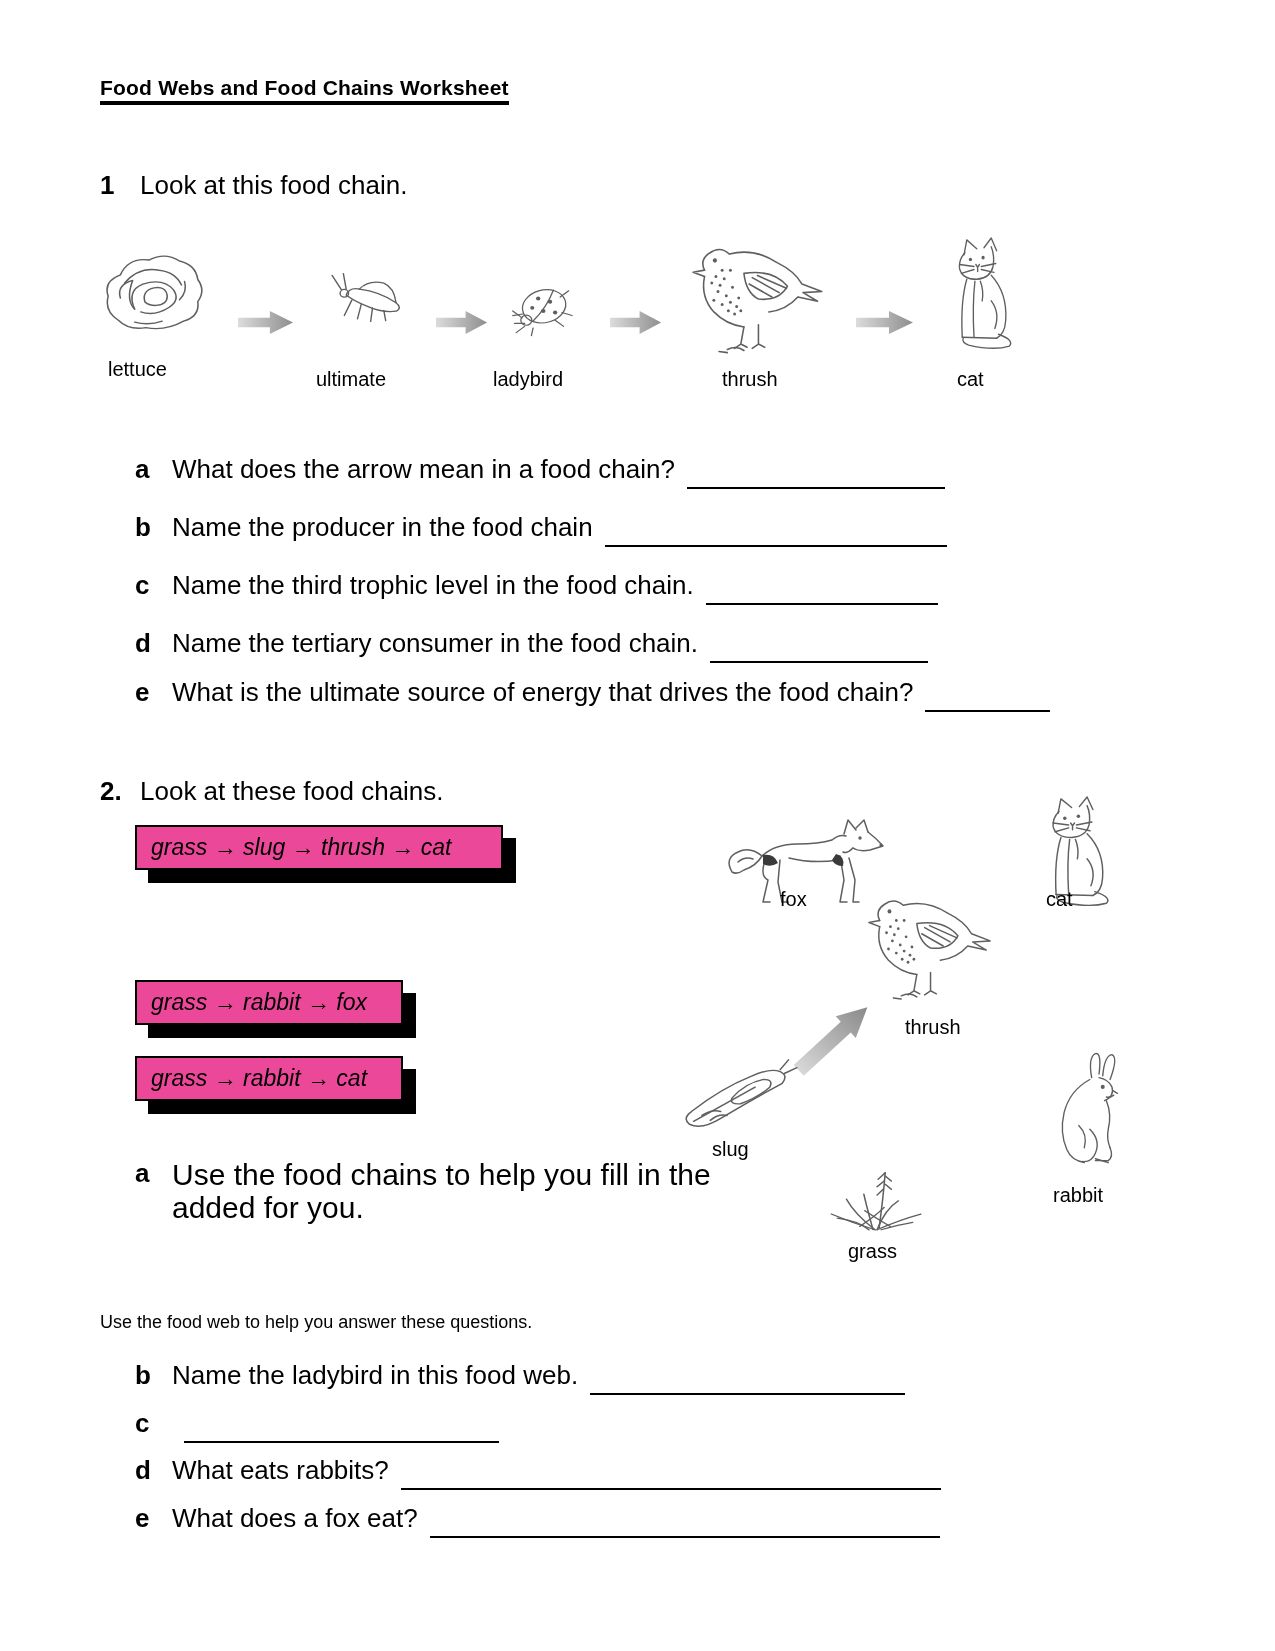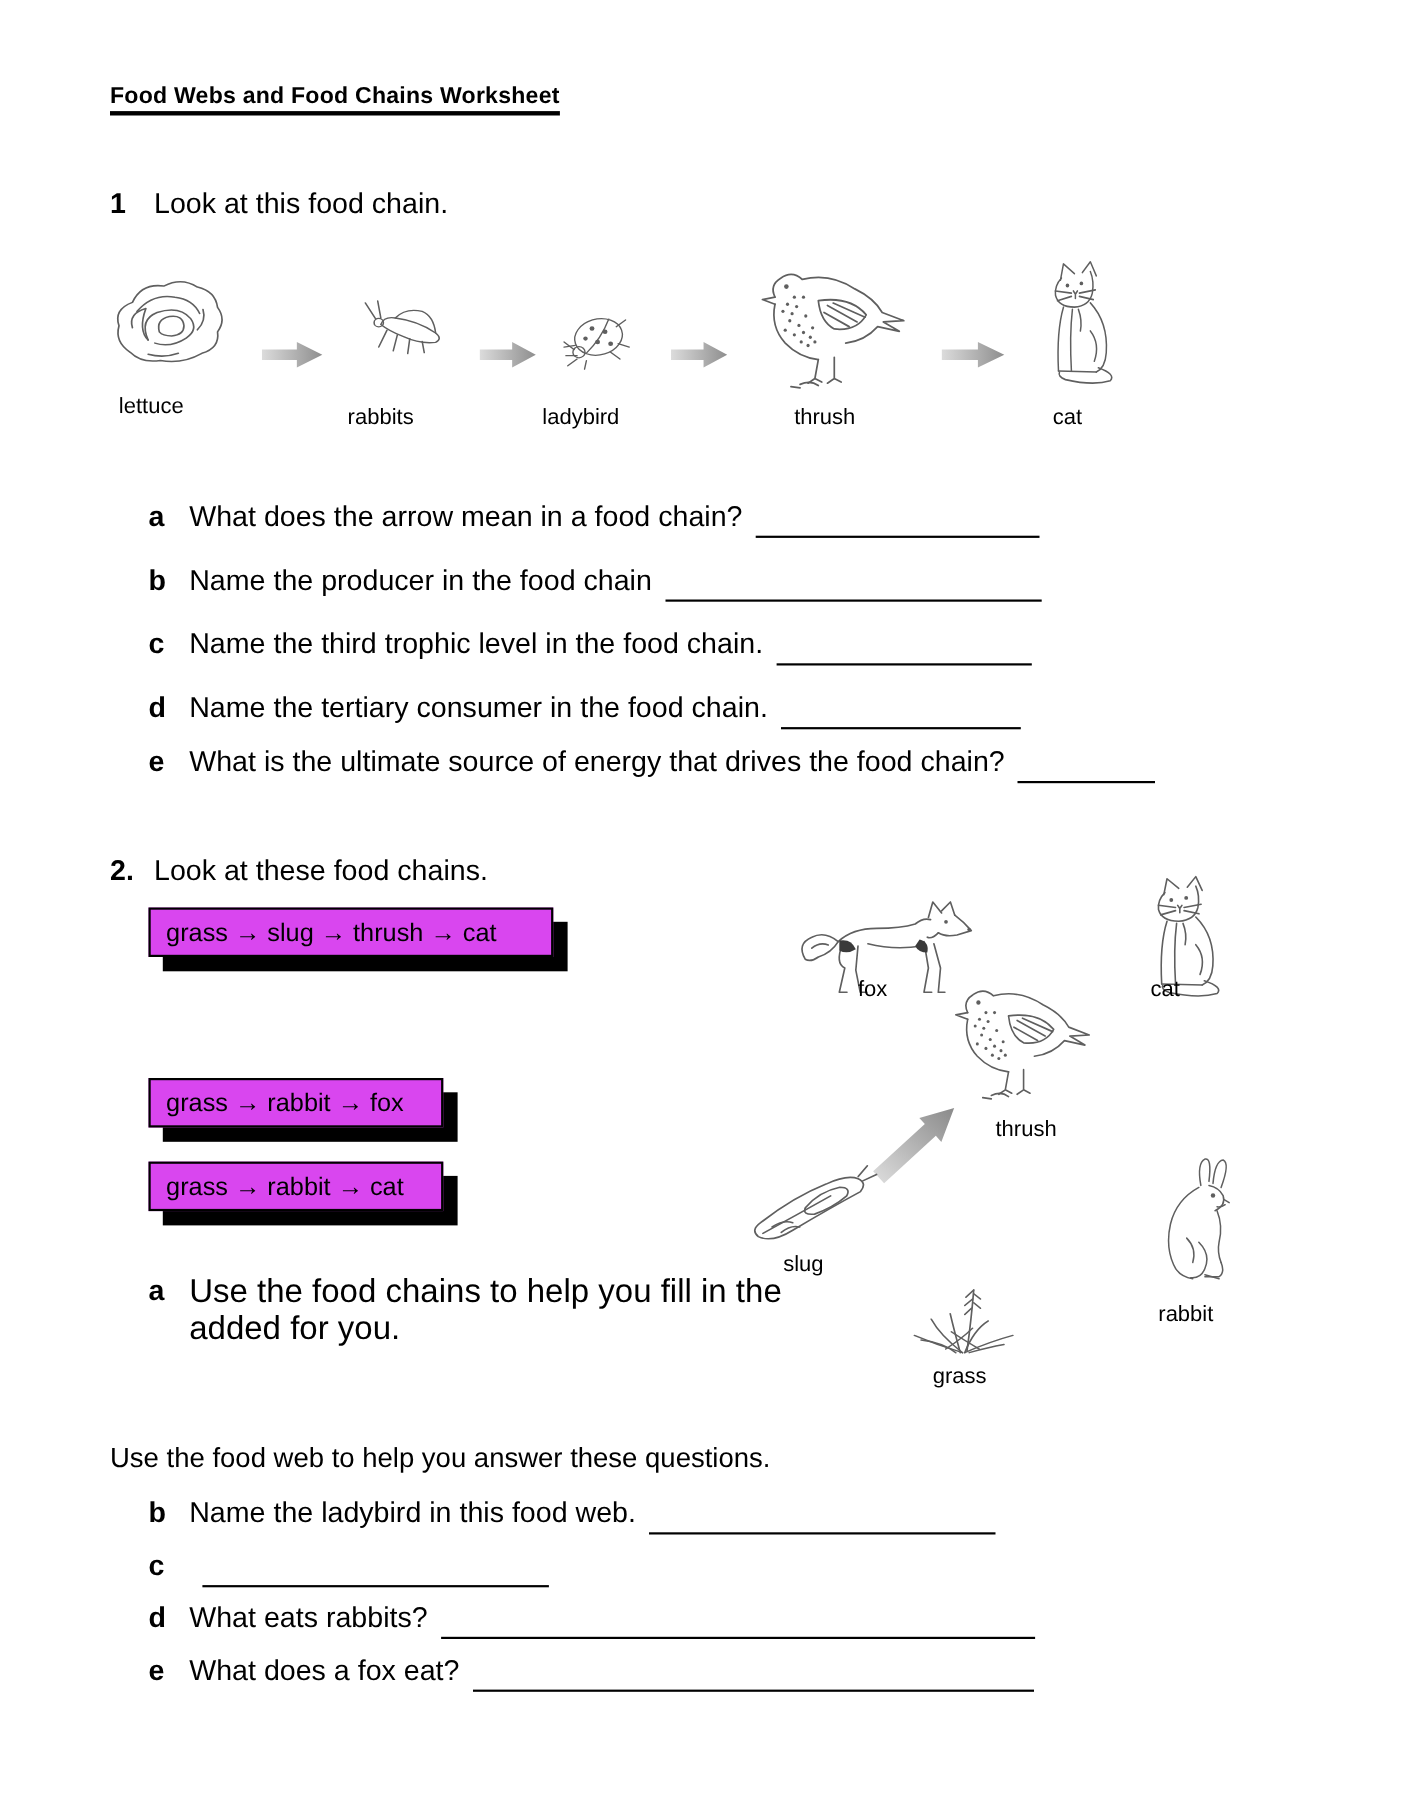--- a/index.html
+++ b/index.html
@@ -12,23 +12,23 @@
     position:absolute;left:100px;top:76px;font-size:21px;font-weight:bold;
     border-bottom:4px solid #000;padding-bottom:1px;letter-spacing:.2px;
   }
   .qhead{position:absolute;display:flex;font-size:26px;white-space:nowrap;}
   .qhead .num{font-weight:bold;width:40px;flex:0 0 auto;}
   .qrow{position:absolute;display:flex;align-items:flex-end;font-size:26px;white-space:nowrap;}
   .qrow .letter{font-weight:bold;width:37px;flex:0 0 auto;}
   .blank{border-bottom:2px solid #000;margin-left:12px;flex:0 0 auto;height:26px;transform:translateY(4px);}
   .clabel{position:absolute;font-size:20px;white-space:nowrap;}
   .chainbox{
-    position:absolute;left:135px;height:45px;background:#d946ef;border:2px solid #000;
+    position:absolute;left:135px;height:45px;background:#ec4899;border:2px solid #000;
     box-shadow:13px 13px 0 0 #000;display:flex;align-items:center;padding-left:14px;
-    font-size:23px;box-sizing:border-box;white-space:nowrap;
+    font-size:23px;box-sizing:border-box;white-space:nowrap;font-style:italic;
   }
   .paraline{font-size:30px;line-height:33px;white-space:nowrap;}
   .sk{stroke:#5f5f5f;fill:none;stroke-width:1.5;stroke-linecap:round;stroke-linejoin:round;}
   .sk .fl{fill:#5f5f5f;stroke:none;}
   .sk .fl2{fill:#3a3a3a;stroke:none;}
 </style>
 </head>
 <body>
 
 <svg width="0" height="0" style="position:absolute" aria-hidden="true">
@@ -228,21 +228,21 @@
       <use href="#d-thrush"></use>
     </svg>
   <svg class="abs" style="left:856px;top:310px" width="58" height="25" viewBox="0 0 58 26" preserveAspectRatio="none">
       <use href="#d-harrow"></use>
     </svg>
   <svg class="abs" style="left:936px;top:236px" width="86" height="116" viewBox="0 0 95 118" preserveAspectRatio="none">
       <use href="#d-cat"></use>
     </svg>
 
   <div class="clabel" style="left:108px;top:358px">lettuce</div>
-  <div class="clabel" style="left:316px;top:368px">rabbits</div>
+  <div class="clabel" style="left:316px;top:368px">ultimate</div>
   <div class="clabel" style="left:493px;top:368px">ladybird</div>
   <div class="clabel" style="left:722px;top:368px">thrush</div>
   <div class="clabel" style="left:957px;top:368px">cat</div>
 
   <div class="qrow" style="left:135px;top:454px">
     <span class="letter">a</span>
     <span>What does the arrow mean in a food chain?</span>
     <span class="blank" style="width:258px"></span>
   </div>
   <div class="qrow" style="left:135px;top:512px">
@@ -303,21 +303,21 @@
   <div class="clabel" style="left:712px;top:1138px">slug</div>
   <div class="clabel" style="left:848px;top:1240px">grass</div>
   <div class="clabel" style="left:1053px;top:1184px">rabbit</div>
 
   <div class="abs" style="left:135px;top:1158px;font-size:26px;font-weight:bold">a</div>
   <div class="abs" style="left:172px;top:1158px">
     <div class="paraline">Use the food chains to help you fill in the</div>
     <div class="paraline">added for you.</div>
   </div>
 
-  <div class="abs" style="left:100px;top:1312px;font-size:25px">Use the food web to help you answer these questions.</div>
+  <div class="abs" style="left:100px;top:1312px;font-size:18px">Use the food web to help you answer these questions.</div>
 
   <div class="qrow" style="left:135px;top:1360px">
     <span class="letter">b</span>
     <span>Name the ladybird in this food web.</span>
     <span class="blank" style="width:315px"></span>
   </div>
   <div class="qrow" style="left:135px;top:1408px">
     <span class="letter">c</span>
     <span class="blank" style="width:315px"></span>
   </div>

